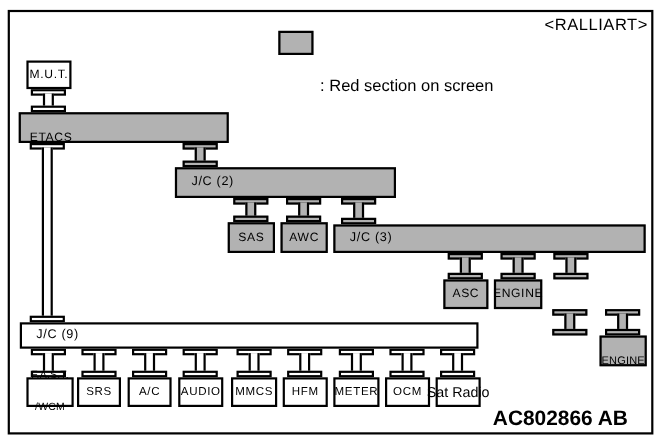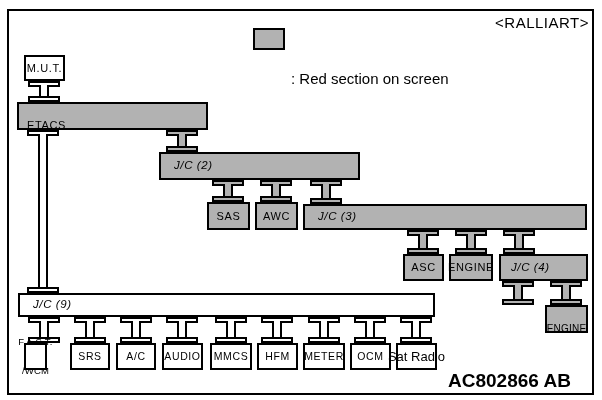--- a/index.html
+++ b/index.html
@@ -3,21 +3,21 @@
 <meta charset="utf-8">
 <style>
   html,body{margin:0;padding:0;background:#fff;}
   .stage{position:relative;width:602px;height:400px;background:#fff;overflow:hidden;
          font-family:"Liberation Sans",sans-serif;color:#000;}
   .frame{position:absolute;left:7px;top:9px;width:587px;height:386px;border:2px solid #000;box-sizing:border-box;}
   .box{position:absolute;box-sizing:border-box;border:2px solid #000;background:#fff;
        display:flex;align-items:center;justify-content:center;
        font-size:11px;letter-spacing:.6px;white-space:nowrap;line-height:1;z-index:3;}
   .gray{background:var(--gray);}
-  .bar{justify-content:flex-start;padding-left:13px;font-size:11.5px;font-style:italic;}
+  .bar{justify-content:flex-start;padding-left:13px;font-size:11.5px;}
   .conn{position:absolute;width:32px;z-index:2;}
   .conn::before,.conn::after{content:"";position:absolute;left:0;right:0;height:6px;
        box-sizing:border-box;border:2px solid #000;background:var(--gray);}
   .conn::before{top:0;}
   .conn::after{bottom:0;}
   .conn .stem{display:block;position:absolute;left:50%;margin-left:-5px;width:10px;top:4px;bottom:4px;
        box-sizing:border-box;border-left:2px solid #000;border-right:2px solid #000;background:var(--gray);}
   .conn.white::before,.conn.white::after,.conn.white .stem{background:#fff;}
   .col{flex-direction:column;gap:18px;}
   .etacs-box{align-items:flex-start;justify-content:center;padding-left:8px;}
@@ -130,36 +130,33 @@
   <div class="box gray bar" style="left:303px;top:204px;width:284px;height:26px">
     <span>J/C (3)</span>
   </div>
 
   <div class="box gray" style="left:403px;top:254px;width:41px;height:27px">
     <span>ASC</span>
   </div>
   <div class="box gray" style="left:449px;top:254px;width:44px;height:27px">
     <span>ENGINE</span>
   </div>
-  <div class="box gray bar" style="left:499px;top:254px;width:89px;height:27px;padding-left:10px">
-    <span>J/C (4)</span>
-  </div>
 
   <div class="box gray col engine-box" style="left:545px;top:305px;width:43px;height:28px">
     <svg class="zig" width="26" height="8" viewBox="0 0 26 8">
         <path d="M0,4 h4 L6,1.2 8.5,6.8 11,1.2 13.5,6.8 16,1.2 18.5,6.8 20.5,4 h5" fill="none" stroke="#000" stroke-width="1.3"></path>
       </svg>
     <span>ENGINE</span>
   </div>
 
   <div class="box bar" style="left:18px;top:293px;width:417px;height:24px">
     <span>J/C (9)</span>
   </div>
 
-  <div class="box col small2" style="left:24px;top:343px;width:23px;height:27px">
+  <div class="box col small2" style="left:24px;top:343px;width:43px;height:27px">
     <span>F.A.S.T.</span>
     <span>/WCM</span>
   </div>
   <div class="box btm" style="left:70px;top:343px;width:40px;height:27px">
     <span>SRS</span>
   </div>
   <div class="box btm" style="left:116px;top:343px;width:40px;height:27px">
     <span>A/C</span>
   </div>
   <div class="box btm" style="left:162px;top:343px;width:41px;height:27px">

